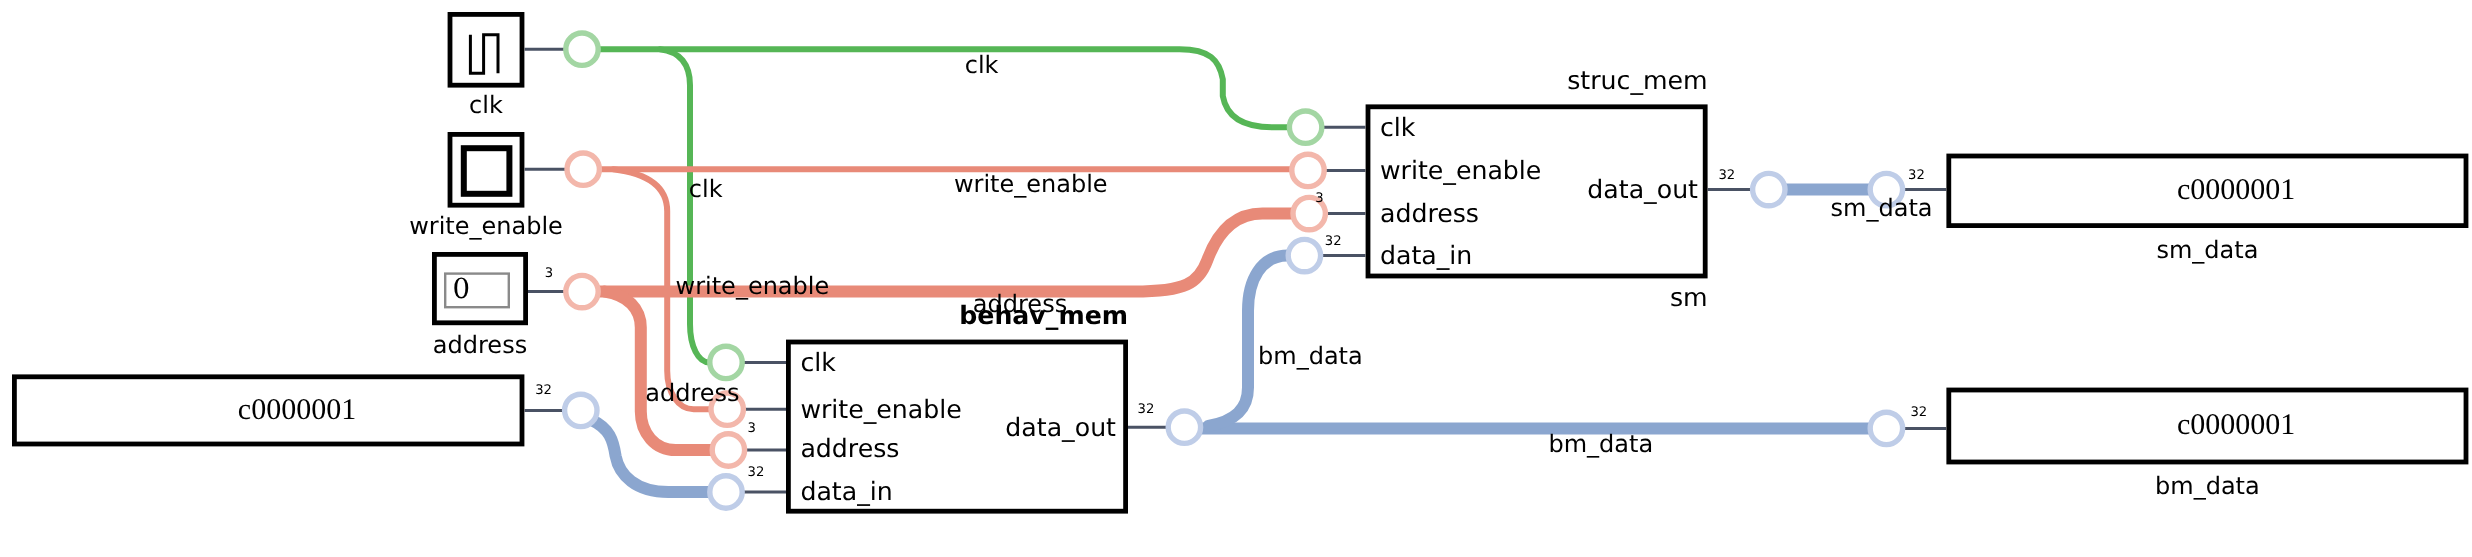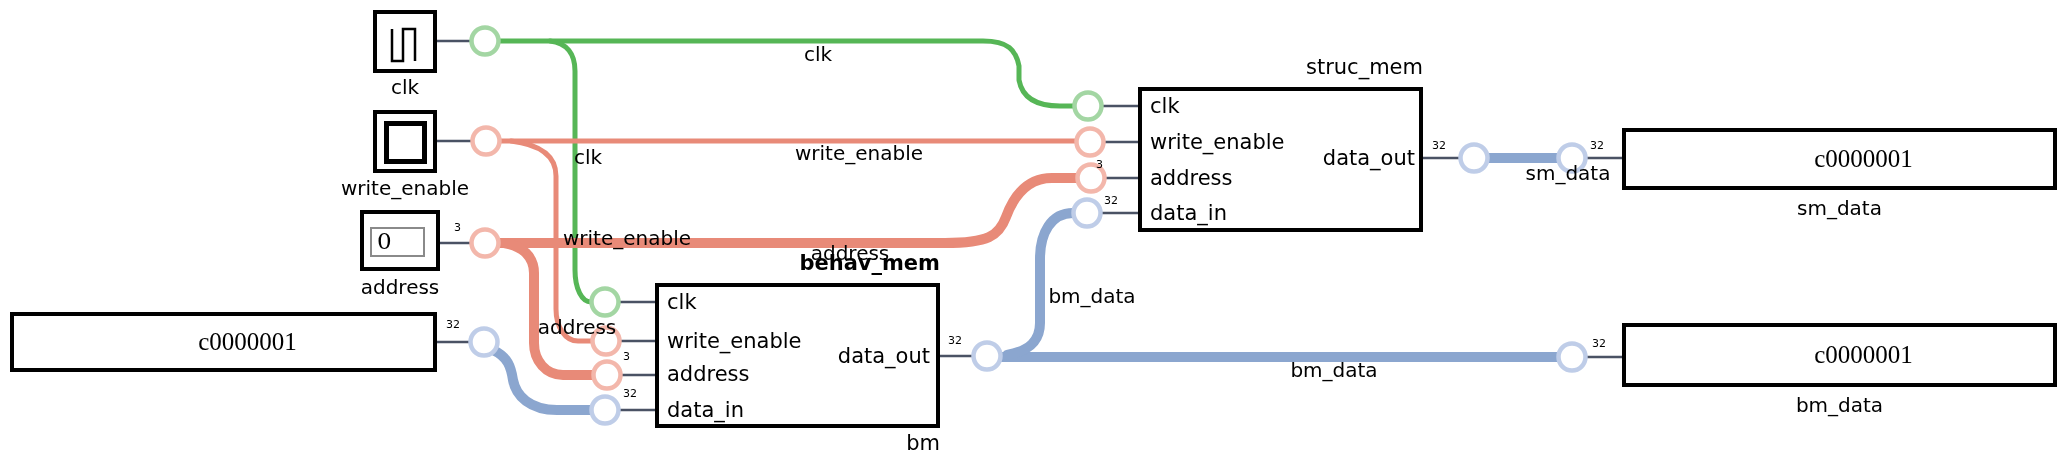--- a/index.html
+++ b/index.html
@@ -108,29 +108,29 @@
     <div class="value">c0000001</div>
   </div>
 
   <div class="title" style="left:655px;top:253px;width:285px;font-weight:bold;">behav_mem</div>
   <div class="box" style="left:655px;top:283px;width:285px;height:145px;"></div>
   <div class="portlabel" style="left:667px;top:292px;">clk</div>
   <div class="portlabel" style="left:667px;top:331px;">write_enable</div>
   <div class="portlabel" style="left:667px;top:364px;">address</div>
   <div class="portlabel" style="left:667px;top:400px;">data_in</div>
   <div class="portlabel" style="right:1130px;top:346px;">data_out</div>
-  <div class="title" style="left:655px;top:433px;width:285px;">bm</div>
 
   <div class="title" style="left:1138px;top:57px;width:285px;">struc_mem</div>
   <div class="box" style="left:1138px;top:87px;width:285px;height:145px;"></div>
   <div class="portlabel" style="left:1150px;top:96px;">clk</div>
   <div class="portlabel" style="left:1150px;top:132px;">write_enable</div>
   <div class="portlabel" style="left:1150px;top:168px;">address</div>
   <div class="portlabel" style="left:1150px;top:203px;">data_in</div>
   <div class="portlabel" style="right:645px;top:148px;">data_out</div>
+  <div class="title" style="left:1138px;top:238px;width:285px;">sm</div>
 
   <div class="box" style="left:1622px;top:128px;width:435px;height:62px;">
     <div class="value">c0000001</div>
   </div>
   <div class="caption" style="left:1622px;top:198px;width:435px;">sm_data</div>
 
   <div class="box" style="left:1622px;top:323px;width:435px;height:64px;">
     <div class="value">c0000001</div>
   </div>
   <div class="caption" style="left:1622px;top:395px;width:435px;">bm_data</div>

